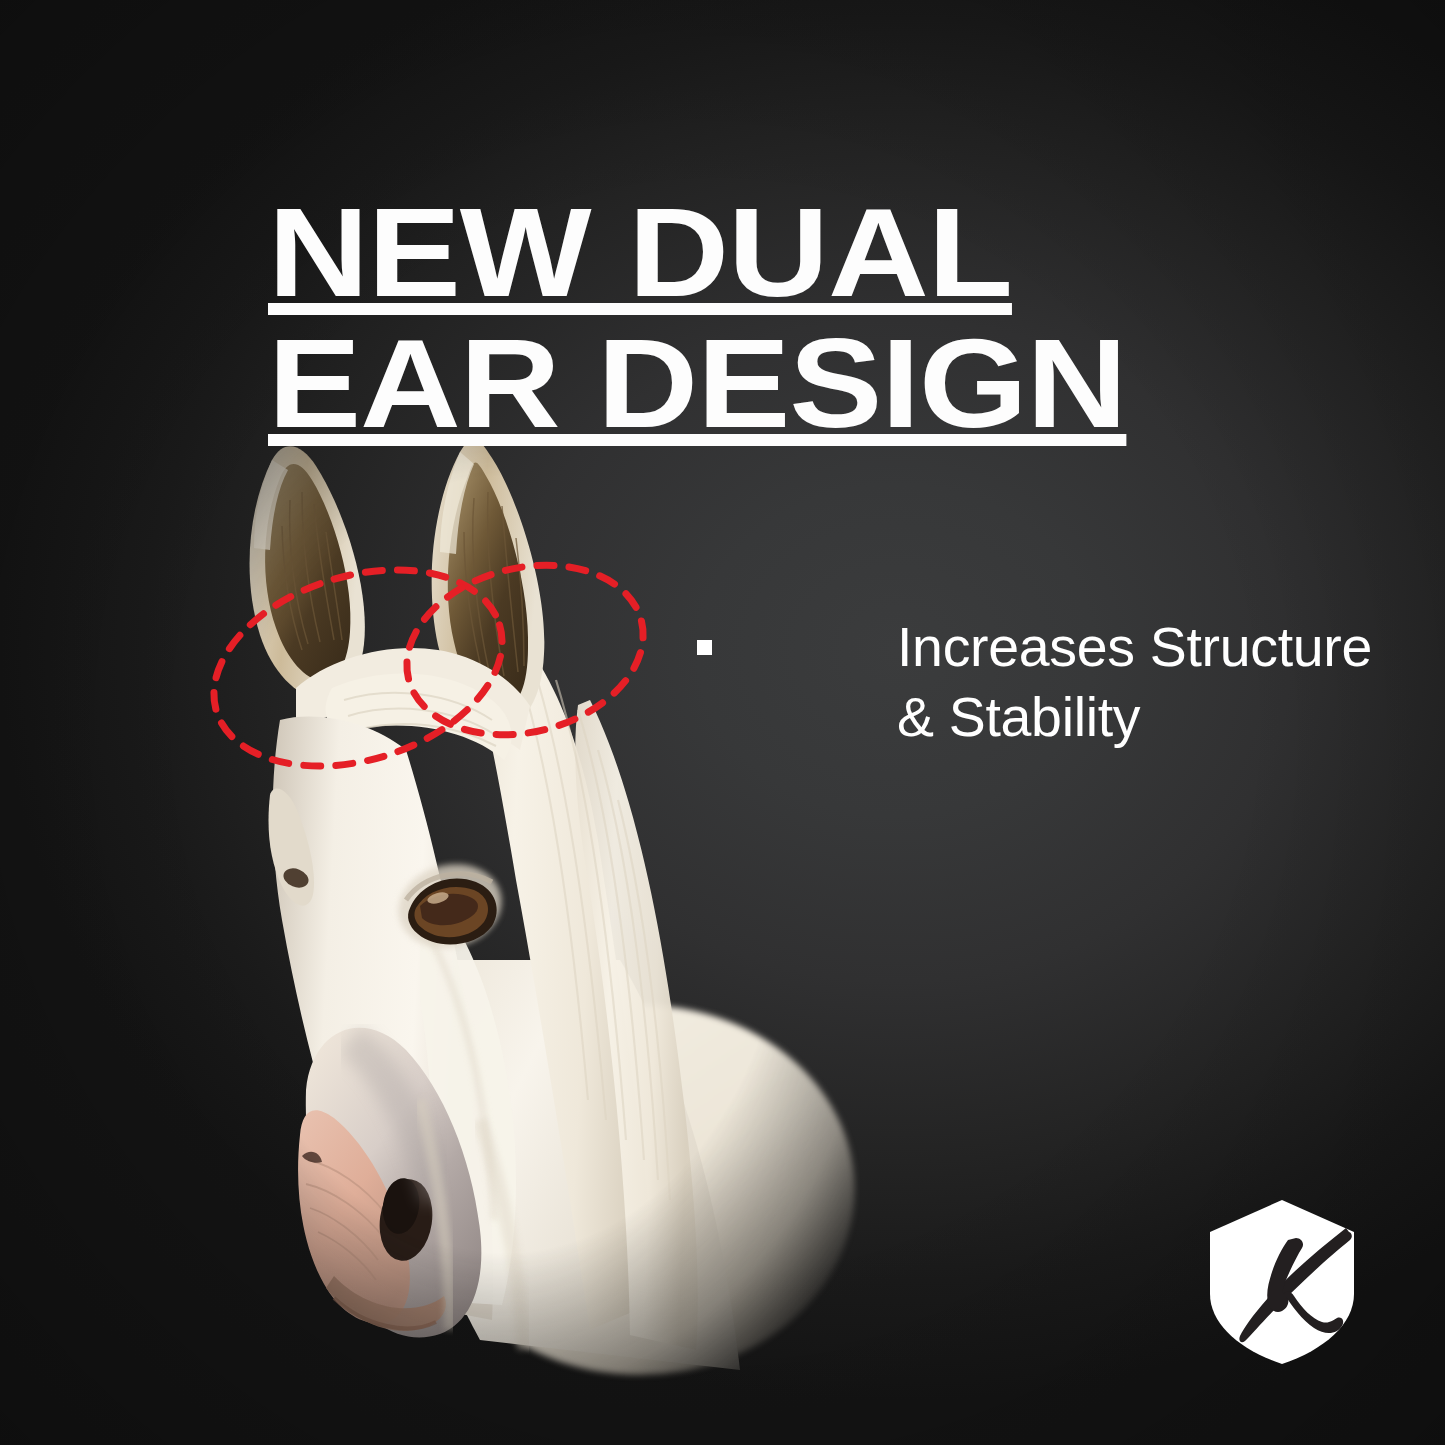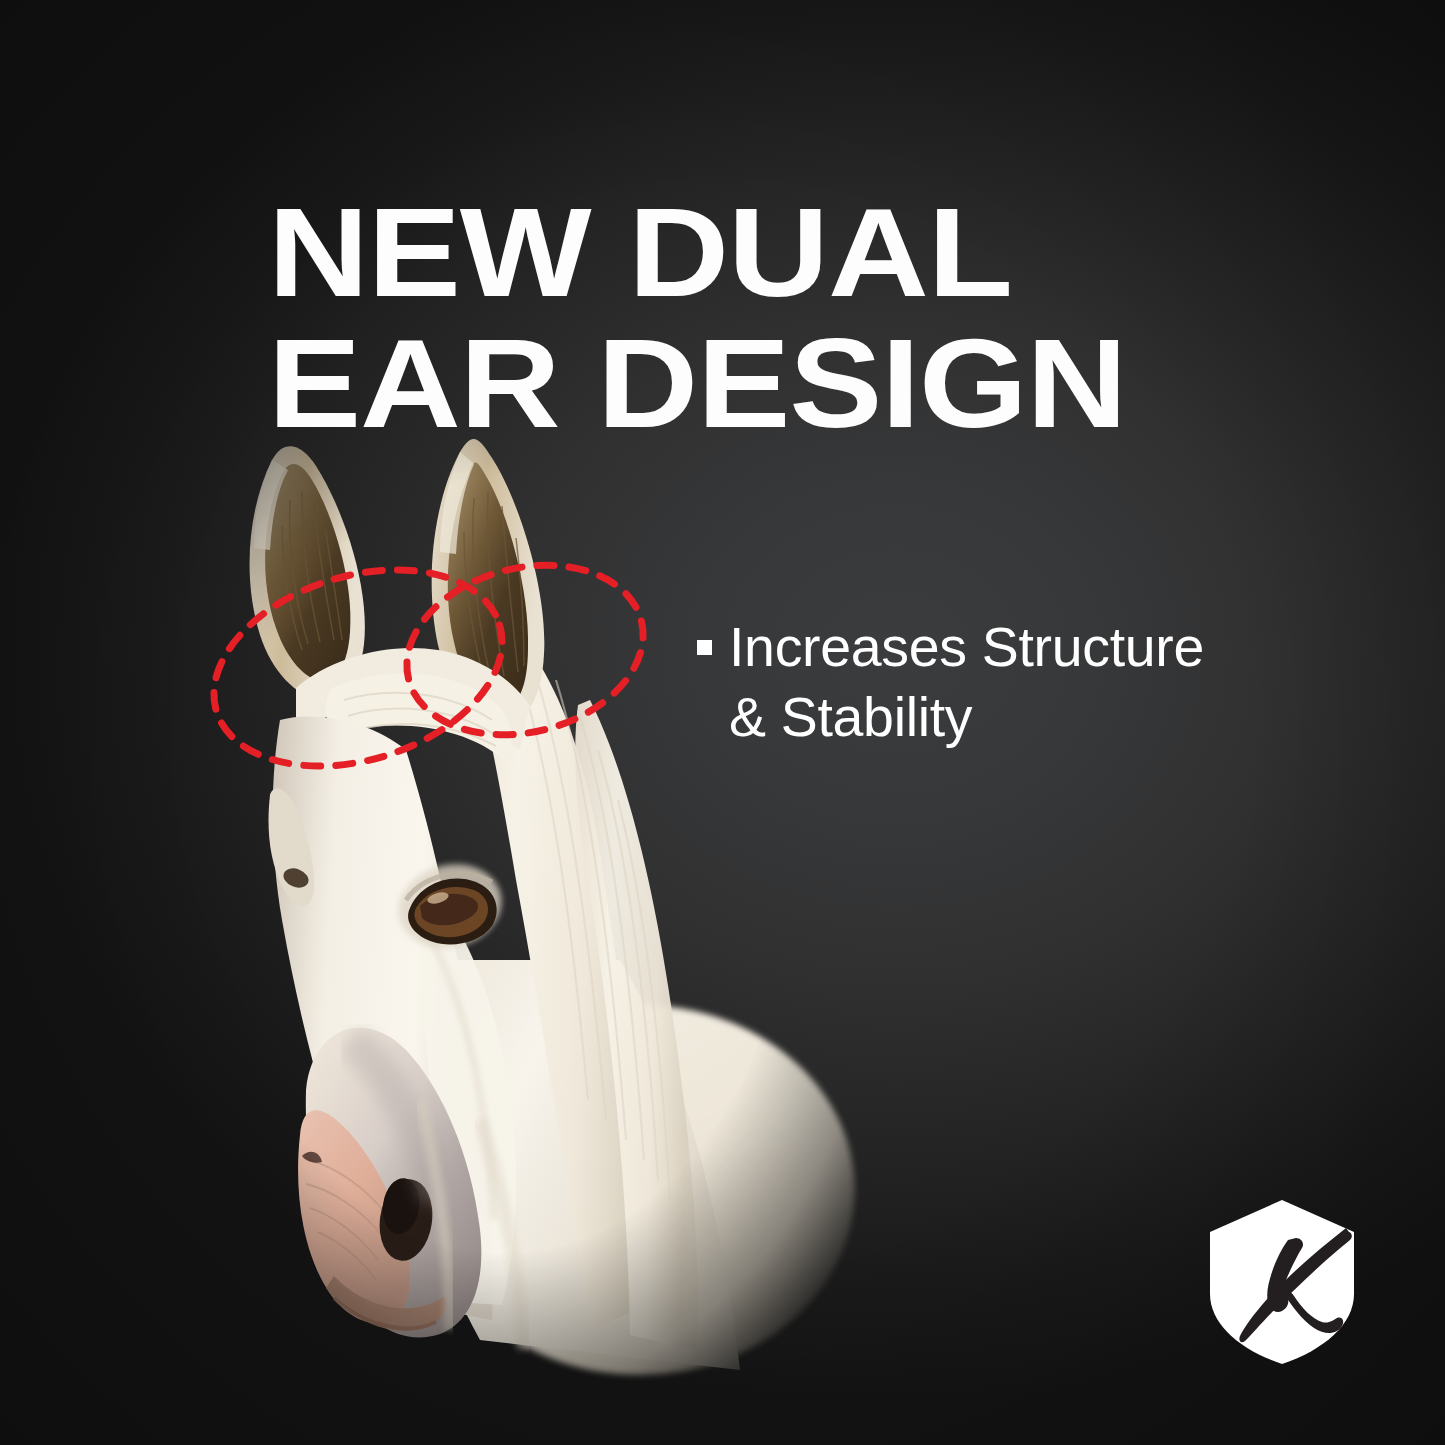--- a/index.html
+++ b/index.html
@@ -47,20 +47,21 @@
     left: 268px;
     top: 105px;
     width: 940px;
     color: #fdfdfd;
     font-weight: 700;
     font-size: 128px;
     line-height: 0.97;
     letter-spacing: -1px;
     text-transform: uppercase;
     white-space: nowrap;
+    text-decoration: underline;
   }
   .headline .l1 {
     display: block;
     transform: scaleX(1.10);
     transform-origin: left center;
     font-size: 127px;
   }
   .headline .l2 {
     display: block;
     transform: scaleX(1.10);
@@ -73,20 +74,21 @@
   .bullets {
     position: absolute;
     left: 697px;
     top: 612px;
     width: 680px;
   }
   .bullet-row {
     display: flex;
     align-items: flex-start;
     margin-bottom: 52px;
+    justify-content: space-between;
   }
   .bullet-marker {
     width: 15px;
     height: 15px;
     background: #ffffff;
     flex: 0 0 auto;
     margin-top: 28px;
     margin-right: 17px;
   }
   .bullet-text {

